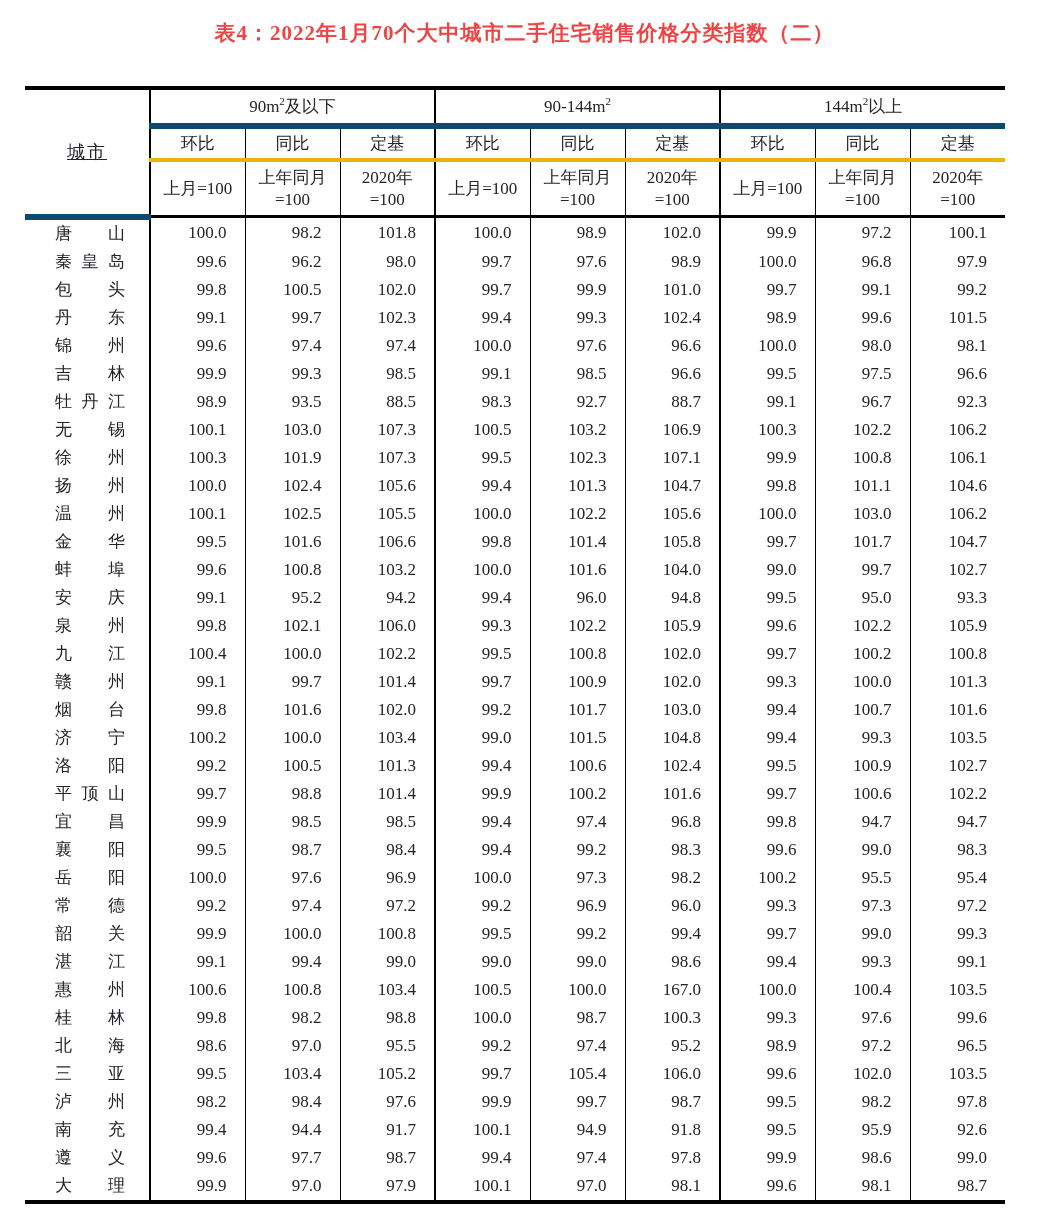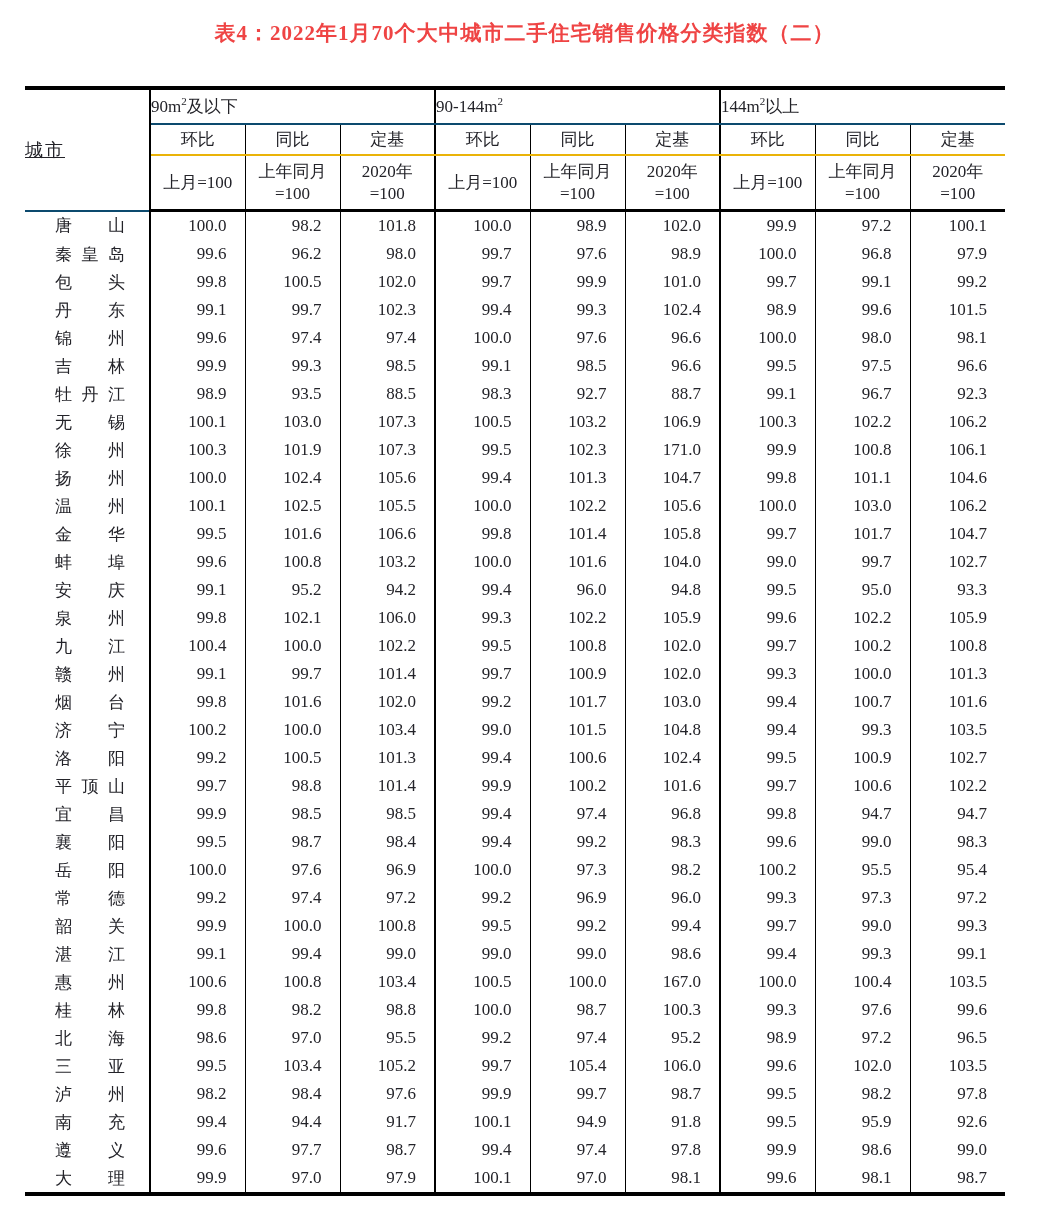--- a/index.html
+++ b/index.html
@@ -31,22 +31,22 @@
     font-weight:normal;
     padding:0;
     vertical-align:middle;
     font-size:17px;
     color:#232329;
   }
   
   .vthin  { border-left:1px solid #000; }
   .vgroup { border-left:2px solid #000; }
   
-  tr.group-row th { height:33px; text-align:left; border-bottom:2px solid #0c4a6e; }
-  tr.metric-row th { height:29px; text-align:center; border-bottom:2px solid #eab308; }
+  tr.group-row th { height:33px; text-align:center; border-bottom:6px solid #0c4a6e; }
+  tr.metric-row th { height:29px; text-align:center; border-bottom:4px solid #eab308; }
   tr.base-row th { height:53px; text-align:center; border-bottom:3px solid #000; line-height:22px; }
   th.city-head {
     border-bottom:3px solid #000;
     border-right:2px solid #000;
     text-align:center;
     font-size:18px;
     letter-spacing:2px;
     text-decoration:underline;
   }
   sup.sq { font-size:11px; line-height:0; vertical-align:super; }
@@ -278,21 +278,21 @@
           <div class="city-flex">
             <span>徐</span>
             <span>州</span>
           </div>
         </td>
     <td class="num vgroup">100.3</td>
     <td class="num vthin">101.9</td>
     <td class="num vthin">107.3</td>
     <td class="num vgroup">99.5</td>
     <td class="num vthin">102.3</td>
-    <td class="num vthin">171.0</td>
+    <td class="num vthin">107.1</td>
     <td class="num vgroup">99.9</td>
     <td class="num vthin">100.8</td>
     <td class="num vthin">106.1</td>
   </tr>
       <tr>
     <td class="city">
           <div class="city-flex">
             <span>扬</span>
             <span>州</span>
           </div>

